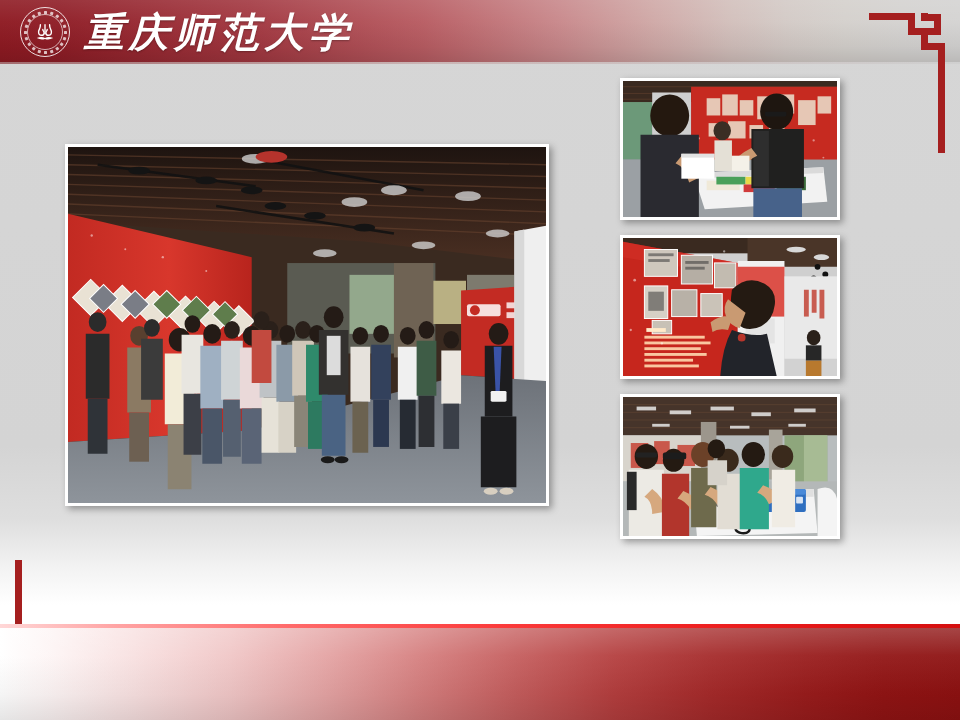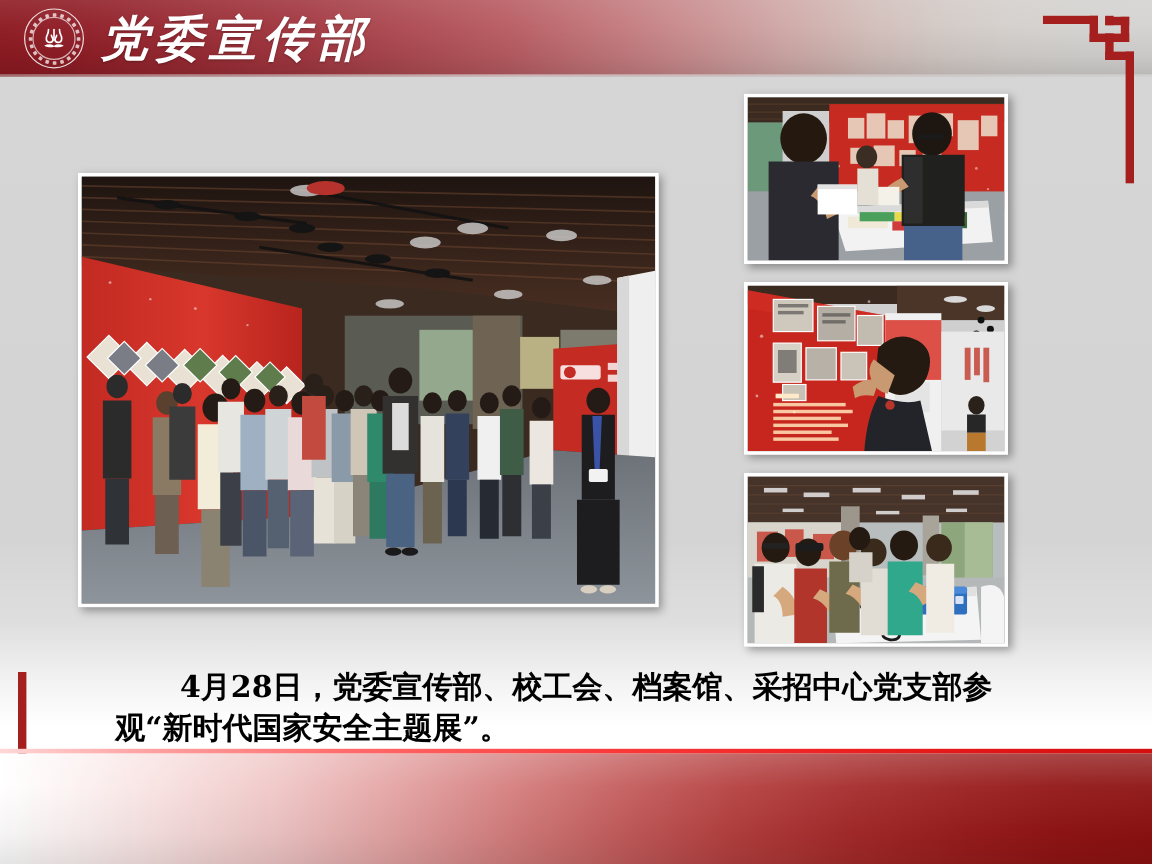--- a/index.html
+++ b/index.html
@@ -230,21 +230,21 @@
     </div>
     <svg class="emblem" viewBox="0 0 24 24">
       <path d="M7 4 C7 9, 5 9, 5 12 C5 14.5, 6.8 15.6, 8.4 15.6 C9.9 15.6, 11 14.6, 11 13 C11 11.3, 9.6 10.6, 9.6 9.2" fill="none" stroke="#ffffff" stroke-width="1.5" stroke-linecap="round"></path>
       <path d="M17 4 C17 9, 19 9, 19 12 C19 14.5, 17.2 15.6, 15.6 15.6 C14.1 15.6, 13 14.6, 13 13 C13 11.3, 14.4 10.6, 14.4 9.2" fill="none" stroke="#ffffff" stroke-width="1.5" stroke-linecap="round"></path>
       <path d="M12 4 L12 14" fill="none" stroke="#ffffff" stroke-width="1.5" stroke-linecap="round"></path>
       <path d="M3 18.6 C6.5 16.9, 9.6 17.1, 12 18.6 C14.4 17.1, 17.5 16.9, 21 18.6
                C17.5 20.4, 14.4 20.4, 12 19.5 C9.6 20.4, 6.5 20.4, 3 18.6 Z" fill="#ffffff"></path>
     </svg>
   </div>
 
-  <div id="wordmark">党委宣传部</div>
+  <div id="wordmark">重庆师范大学</div>
 
   <div id="corner-tr">
     <svg class="orn" viewBox="0 0 78 140" width="78" height="140">
       <g fill="#a51f1f">
         <rect x="0" y="0" width="46" height="7"></rect>
         <rect x="39" y="0" width="7" height="22"></rect>
         <rect x="39" y="15" width="20" height="7"></rect>
         <rect x="52" y="0" width="7" height="8"></rect>
         <rect x="52" y="1" width="20" height="7"></rect>
         <rect x="65" y="1" width="7" height="21"></rect>
@@ -696,21 +696,20 @@
         <path d="M153 76 h24 v60 h-24 z" fill="#f0ece4"></path>
       </g>
       <g>
         <ellipse cx="96" cy="54" rx="9" ry="10" fill="#241a12"></ellipse>
         <path d="M87 66 h20 v26 h-20 z" fill="#d6d2ca"></path>
       </g>
       <path d="M200 96 q16 -6 20 10 v39 h-20 z" fill="#f4f4f4"></path>
     </svg>
   </div>
 
-  <div id="caption">4月28日，党委宣传部、校工会、档案馆、采招中心党支部参观“新时代国家安全主题展”。</div>
 
   <div id="corner-bl">
     <svg class="orn" viewBox="0 0 78 140" width="78" height="140">
       <g fill="#a51f1f">
         <rect x="0" y="0" width="7" height="110"></rect>
         <rect x="0" y="103" width="24" height="7"></rect>
         <rect x="17" y="103" width="7" height="22"></rect>
         <rect x="17" y="118" width="20" height="7"></rect>
         <rect x="17" y="118" width="7" height="22"></rect>
         <rect x="30" y="118" width="7" height="21"></rect>

